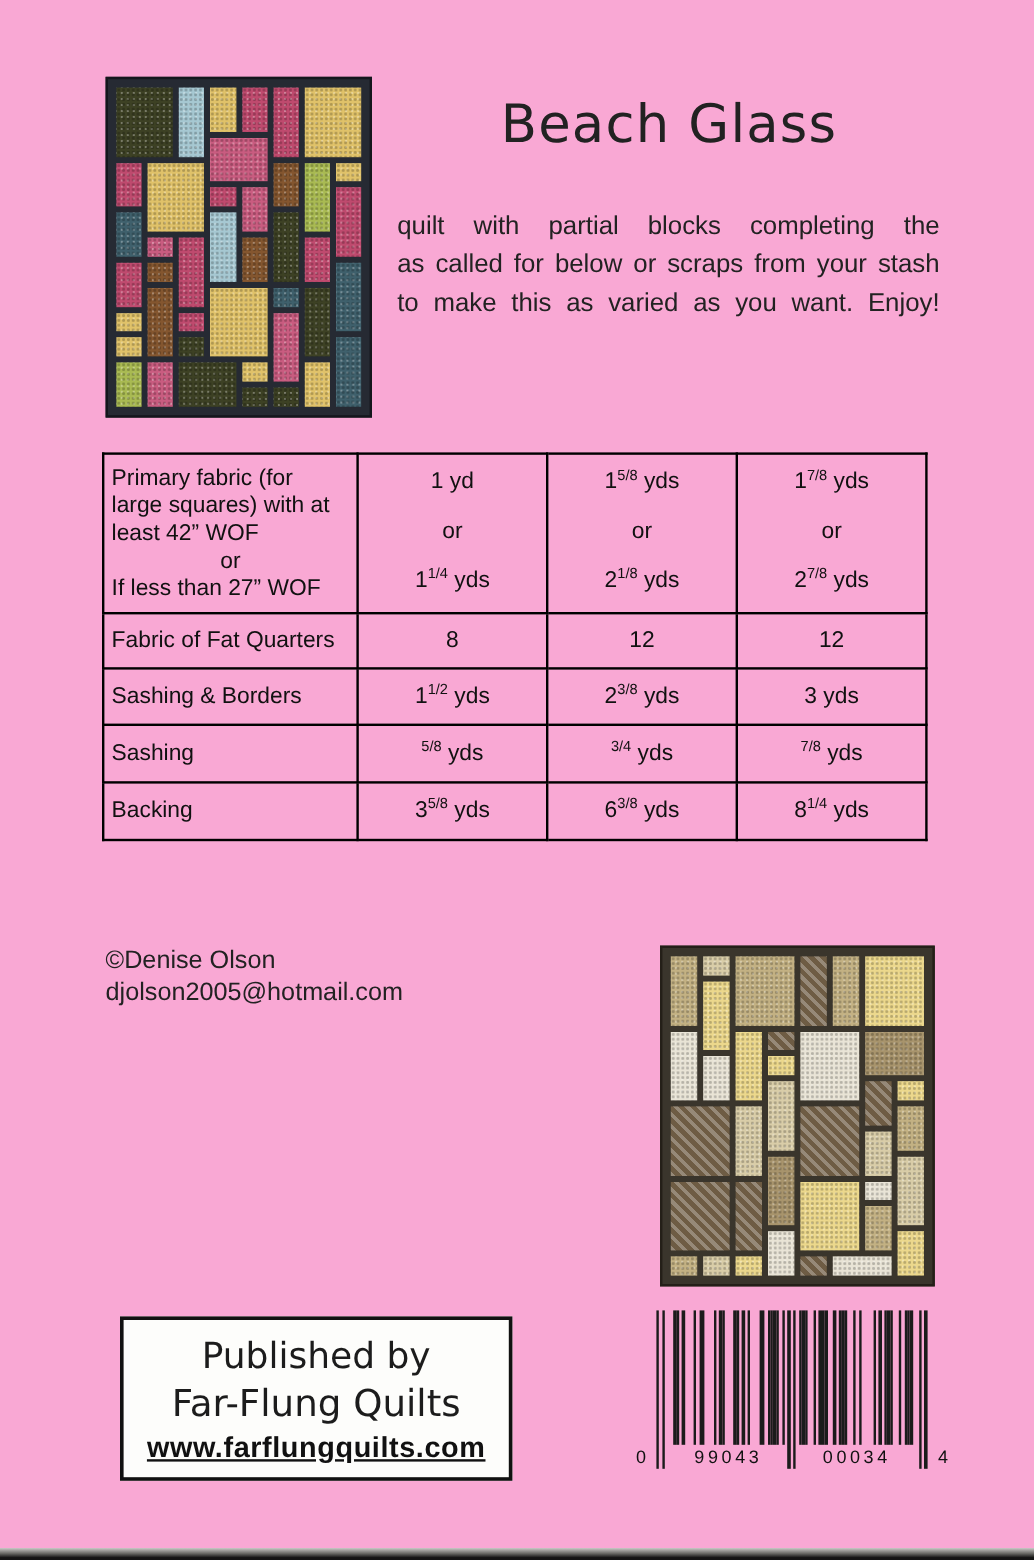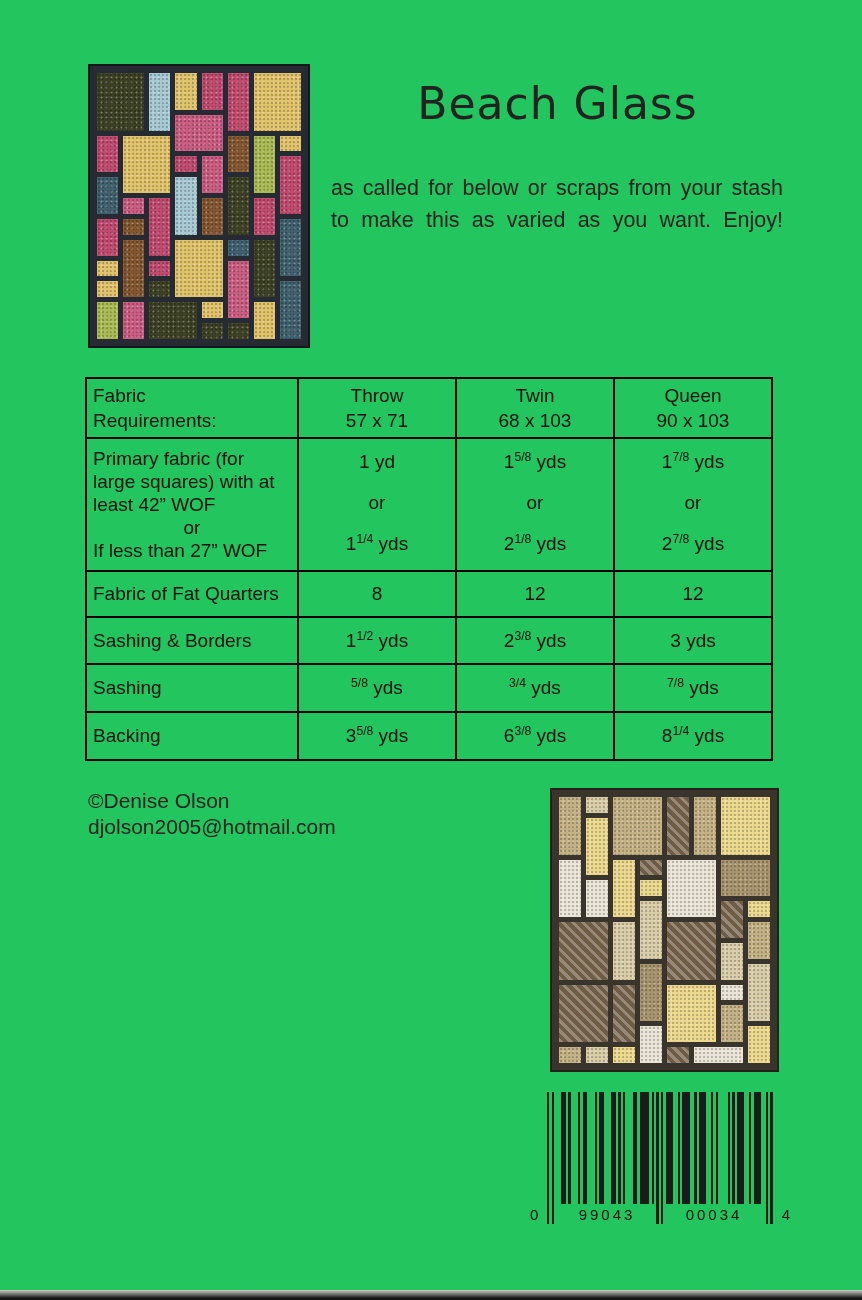--- a/index.html
+++ b/index.html
@@ -1,19 +1,19 @@
 <!DOCTYPE html>
 <html><head>
 <meta charset="utf-8">
 <style>
   * { margin:0; padding:0; box-sizing:border-box; }
   html,body { background:#e8e8e6; }
   .page {
     position:relative; width:862px; height:1300px; margin:0 auto;
-    background:#22c55e; overflow:hidden;
+    background:#f9a8d4; overflow:hidden;
     font-family:"Liberation Sans", sans-serif; color:#1a1a1a;
   }
 
   
   .quilt { position:absolute; padding:7px; }
   .quilt-front { left:88px; top:64px; width:222px; height:284px;
                  background:#262a33; border:2px solid #14161c; }
   .quilt-back  { left:550px; top:788px; width:229px; height:284px;
                  background:#3a352c; border:2px solid #241f18; }
   .quilt-grid { position:relative; width:100%; height:100%; display:grid; gap:5px; }
@@ -119,44 +119,27 @@
         <div style="grid-area: 12 / 5 / span 1 / span 1; background: radial-gradient(rgba(0, 0, 0, 0.22) 1px, transparent 1.4px) 0px 0px / 4px 4px, radial-gradient(rgba(255, 255, 255, 0.3) 0.8px, transparent 1.2px) 2px 2px / 5px 5px rgb(224, 194, 105);"></div>
         <div style="grid-area: 12 / 7 / span 2 / span 1; background: radial-gradient(rgba(0, 0, 0, 0.22) 1px, transparent 1.4px) 0px 0px / 4px 4px, radial-gradient(rgba(255, 255, 255, 0.3) 0.8px, transparent 1.2px) 2px 2px / 5px 5px rgb(224, 194, 105);"></div>
         <div style="grid-area: 13 / 5 / span 1 / span 1; background: radial-gradient(rgba(0, 0, 0, 0.22) 1px, transparent 1.4px) 0px 0px / 4px 4px, radial-gradient(rgba(255, 255, 255, 0.3) 0.8px, transparent 1.2px) 2px 2px / 5px 5px rgb(61, 65, 36);"></div>
         <div style="grid-area: 13 / 6 / span 1 / span 1; background: radial-gradient(rgba(0, 0, 0, 0.22) 1px, transparent 1.4px) 0px 0px / 4px 4px, radial-gradient(rgba(255, 255, 255, 0.3) 0.8px, transparent 1.2px) 2px 2px / 5px 5px rgb(61, 65, 36);"></div>
       </div>
   </div>
 
   <div class="title">Beach Glass</div>
 
   <div class="intro">
+    <div class="ln">quilt with partial blocks completing the</div>
     <div class="ln">as called for below or scraps from your stash</div>
     <div class="ln">to make this as varied as you want. Enjoy!</div>
   </div>
 
   <table class="fab">
     <tbody>
-        <tr class="hdr">
-      <td class="lab">
-        <div>Fabric</div>
-        <div>Requirements:</div>
-      </td>
-      <td class="val">
-        <div>Throw</div>
-        <div>57 x 71</div>
-      </td>
-      <td class="val">
-        <div>Twin</div>
-        <div>68 x 103</div>
-      </td>
-      <td class="val">
-        <div>Queen</div>
-        <div>90 x 103</div>
-      </td>
-    </tr>
     <tr class="rA">
       <td class="lab">
         <div class="lab-lines">Primary fabric (for
 large squares) with at
 least 42” WOF</div>
         <div class="lab-or">or</div>
         <div class="lab-lines">If less than 27” WOF</div>
       </td>
       <td class="val">
         <div class="stack">
@@ -246,20 +229,25 @@
         <div style="grid-area: 12 / 4 / span 2 / span 1; background: radial-gradient(rgba(0, 0, 0, 0.22) 1px, transparent 1.4px) 0px 0px / 4px 4px, radial-gradient(rgba(255, 255, 255, 0.3) 0.8px, transparent 1.2px) 2px 2px / 5px 5px rgb(233, 228, 214);"></div>
         <div style="grid-area: 12 / 8 / span 2 / span 1; background: radial-gradient(rgba(0, 0, 0, 0.22) 1px, transparent 1.4px) 0px 0px / 4px 4px, radial-gradient(rgba(255, 255, 255, 0.3) 0.8px, transparent 1.2px) 2px 2px / 5px 5px rgb(236, 216, 140);"></div>
         <div style="grid-area: 13 / 1 / span 1 / span 1; background: radial-gradient(rgba(0, 0, 0, 0.22) 1px, transparent 1.4px) 0px 0px / 4px 4px, radial-gradient(rgba(255, 255, 255, 0.3) 0.8px, transparent 1.2px) 2px 2px / 5px 5px rgb(195, 177, 131);"></div>
         <div style="grid-area: 13 / 2 / span 1 / span 1; background: radial-gradient(rgba(0, 0, 0, 0.22) 1px, transparent 1.4px) 0px 0px / 4px 4px, radial-gradient(rgba(255, 255, 255, 0.3) 0.8px, transparent 1.2px) 2px 2px / 5px 5px rgb(217, 205, 168);"></div>
         <div style="grid-area: 13 / 3 / span 1 / span 1; background: radial-gradient(rgba(0, 0, 0, 0.22) 1px, transparent 1.4px) 0px 0px / 4px 4px, radial-gradient(rgba(255, 255, 255, 0.3) 0.8px, transparent 1.2px) 2px 2px / 5px 5px rgb(236, 216, 140);"></div>
         <div style="grid-area: 13 / 5 / span 1 / span 1; background: repeating-linear-gradient(45deg, rgba(255, 255, 255, 0.28) 0px, rgba(255, 255, 255, 0.28) 3px, transparent 3px, transparent 7px) rgb(110, 92, 68);"></div>
         <div style="grid-area: 13 / 6 / span 1 / span 2; background: radial-gradient(rgba(0, 0, 0, 0.22) 1px, transparent 1.4px) 0px 0px / 4px 4px, radial-gradient(rgba(255, 255, 255, 0.3) 0.8px, transparent 1.2px) 2px 2px / 5px 5px rgb(233, 228, 214);"></div>
       </div>
   </div>
 
+  <div class="pubbox">
+    <div class="pub-l1">Published by</div>
+    <div class="pub-l2">Far-Flung Quilts</div>
+    <div class="pub-url">www.farflungquilts.com</div>
+  </div>
 
   <div class="barcode">
     <div class="bars" id="bc-bars">
         <div style="width: 2.38px; height: 132px; background: rgb(27, 27, 27);"></div>
         <div style="width: 2.38px; height: 132px; background: transparent;"></div>
         <div style="width: 2.38px; height: 132px; background: rgb(27, 27, 27);"></div>
         <div style="width: 2.38px; height: 112px; background: transparent;"></div>
         <div style="width: 2.38px; height: 112px; background: transparent;"></div>
         <div style="width: 2.38px; height: 112px; background: transparent;"></div>
         <div style="width: 2.38px; height: 112px; background: rgb(27, 27, 27);"></div>

